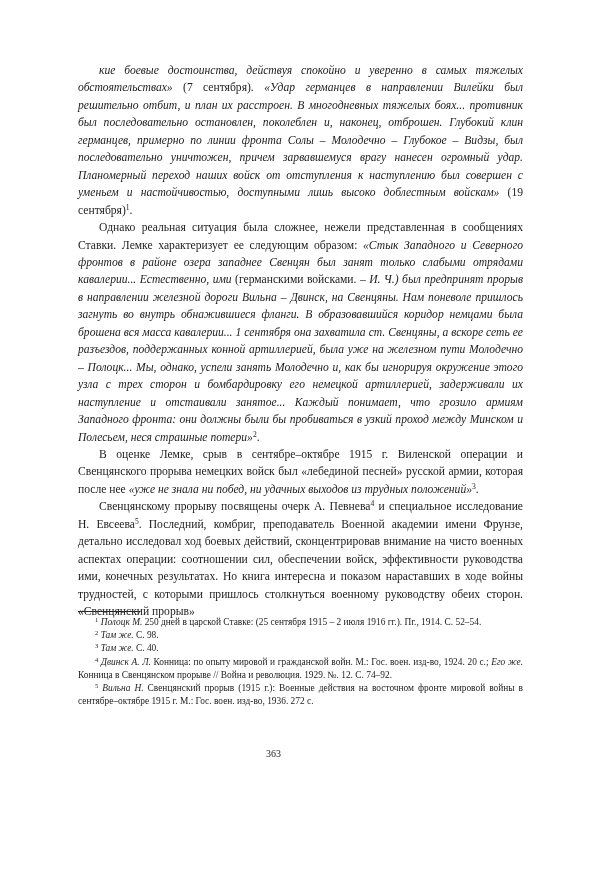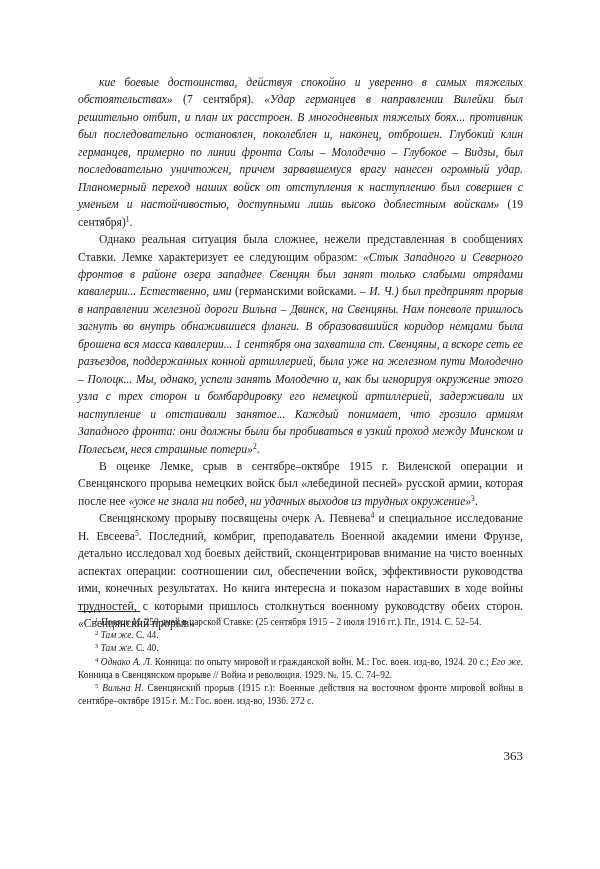--- a/index.html
+++ b/index.html
@@ -20,21 +20,21 @@
     position: absolute;
     left: 0; top: 0;
     width: 600px;
     height: 869px;
     background: #fff;
   }
 
   .text-block {
     position: absolute;
     left: 78px;
-    top: 74px;
+    top: 62px;
     width: 445px;
   }
 
   p.para {
     margin: 0;
     font-size: 11.6px;
     line-height: 17.45px;
     text-align: justify;
     text-justify: inter-word;
     text-indent: 21px;
@@ -73,46 +73,46 @@
   }
   p.fnote sup {
     font-size: 6.6px;
     line-height: 0;
     vertical-align: 0.42em;
     font-style: normal;
   }
 
   .page-number {
     position: absolute;
-    left: 0;
+    left: 12px;
     top: 748px;
     width: 523px;
-    text-align: right;
-    font-size: 13px;
+    text-align: center;
+    font-size: 10px;
     color: #1c1c1c;
   }
 </style>
 </head>
 <body>
 
 <div class="page">
 
   <div class="text-block">
     <p class="para"><span class="it">кие боевые достоинства, действуя спокойно и уверенно в самых тяжелых обстоятельствах»</span><span class="ro"> (7 сентября). </span><span class="it">«Удар германцев в направлении Вилейки был решительно отбит, и план их расстроен. В многодневных тяжелых боях... противник был последовательно остановлен, поколеблен и, наконец, отброшен. Глубокий клин германцев, примерно по линии фронта Солы – Молодечно – Глубокое – Видзы, был последовательно уничтожен, причем зарвавшемуся врагу нанесен огромный удар. Планомерный переход наших войск от отступления к наступлению был совершен с уменьем и настойчивостью, доступными лишь высоко доблестным войскам»</span><span class="ro"> (19 сентября)</span><sup class="fn">1</sup><span class="ro">.</span></p>
     <p class="para"><span class="ro">Однако реальная ситуация была сложнее, нежели представленная в сообщениях Ставки. Лемке характеризует ее следующим образом: </span><span class="it">«Стык Западного и Северного фронтов в районе озера западнее Свенцян был занят только слабыми отрядами кавалерии... Естественно, ими </span><span class="ro">(германскими войсками. – </span><span class="it">И. Ч.) </span><span class="it">был предпринят прорыв в направлении железной дороги Вильна – Двинск, на Свенцяны. Нам поневоле пришлось загнуть во внутрь обнажившиеся фланги. В образовавшийся коридор немцами была брошена вся масса кавалерии... 1 сентября она захватила ст. Свенцяны, а вскоре сеть ее разъездов, поддержанных конной артиллерией, была уже на железном пути Молодечно – Полоцк... Мы, однако, успели занять Молодечно и, как бы игнорируя окружение этого узла с трех сторон и бомбардировку его немецкой артиллерией, задерживали их наступление и отстаивали занятое... Каждый понимает, что грозило армиям Западного фронта: они должны были бы пробиваться в узкий проход между Минском и Полесьем, неся страшные потери»</span><sup class="fn">2</sup><span class="ro">.</span></p>
-    <p class="para"><span class="ro">В оценке Лемке, срыв в сентябре–октябре 1915 г. Виленской операции и Свенцянского прорыва немецких войск был «лебединой песней» русской армии, которая после нее </span><span class="it">«уже не знала ни побед, ни удачных выходов из трудных окружение»</span><sup class="fn">3</sup><span class="ro">.</span></p>
+    <p class="para"><span class="ro">В оценке Лемке, срыв в сентябре–октябре 1915 г. Виленской операции и Свенцянского прорыва немецких войск был «лебединой песней» русской армии, которая после нее </span><span class="it">«уже не знала ни побед, ни удачных выходов из трудных положений»</span><sup class="fn">3</sup><span class="ro">.</span></p>
     <p class="para"><span class="ro">Свенцянскому прорыву посвящены очерк А. Певнева</span><sup class="fn">4</sup><span class="ro"> и специальное исследование Н. Евсеева</span><sup class="fn">5</sup><span class="ro">. Последний, комбриг, преподаватель Военной академии имени Фрунзе, детально исследовал ход боевых действий, сконцентрировав внимание на чисто военных аспектах операции: соотношении сил, обеспечении войск, эффективности руководства ими, конечных результатах. Но книга интересна и показом нараставших в ходе войны трудностей, с которыми пришлось столкнуться военному руководству обеих сторон. «Свенцянский прорыв»</span></p>
   </div>
 
   <div class="footnotes">
     <div class="fn-rule"></div>
     <div>
         <p class="fnote"><sup>1</sup> <span class="it">Полоцк М.</span><span class="ro"> 250 дней в царской Ставке: (25 сентября 1915 – 2 июля 1916 гг.). Пг., 1914. С. 52–54.</span></p>
-        <p class="fnote"><sup>2</sup> <span class="it">Там же.</span><span class="ro"> С. 44.</span></p>
+        <p class="fnote"><sup>2</sup> <span class="it">Там же.</span><span class="ro"> С. 98.</span></p>
         <p class="fnote"><sup>3</sup> <span class="it">Там же.</span><span class="ro"> С. 40.</span></p>
-        <p class="fnote"><sup>4</sup> <span class="it">Однако А. Л.</span><span class="ro"> Конница: по опыту мировой и гражданской войн. М.: Гос. воен. изд-во, 1924. 20 с.; </span><span class="it">Его же.</span><span class="ro"> Конница в Свенцянском прорыве // Война и революция. 1929. №. 15. С. 74–92.</span></p>
+        <p class="fnote"><sup>4</sup> <span class="it">Двинск А. Л.</span><span class="ro"> Конница: по опыту мировой и гражданской войн. М.: Гос. воен. изд-во, 1924. 20 с.; </span><span class="it">Его же.</span><span class="ro"> Конница в Свенцянском прорыве // Война и революция. 1929. №. 12. С. 74–92.</span></p>
         <p class="fnote"><sup>5</sup> <span class="it">Вильна Н.</span><span class="ro"> Свенцянский прорыв (1915 г.): Военные действия на восточном фронте мировой войны в сентябре–октябре 1915 г. М.: Гос. воен. изд-во, 1936. 272 с.</span></p>
       </div>
   </div>
 
   <div class="page-number">363</div>
 
 </div>
 
 </body></html>

